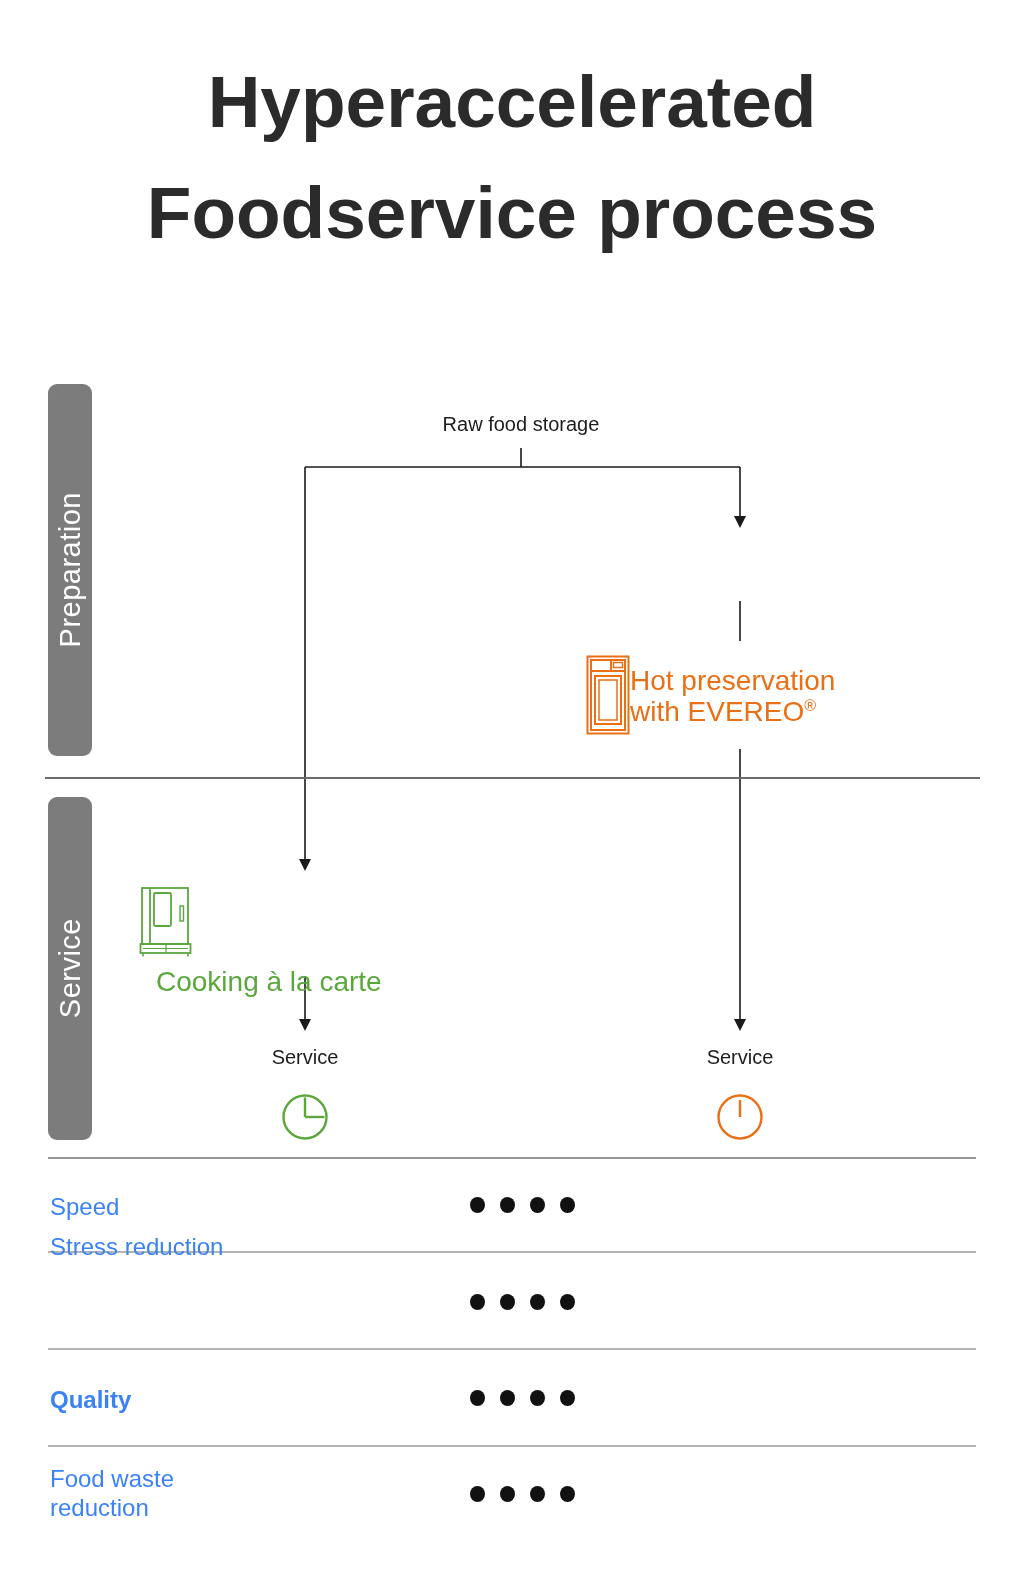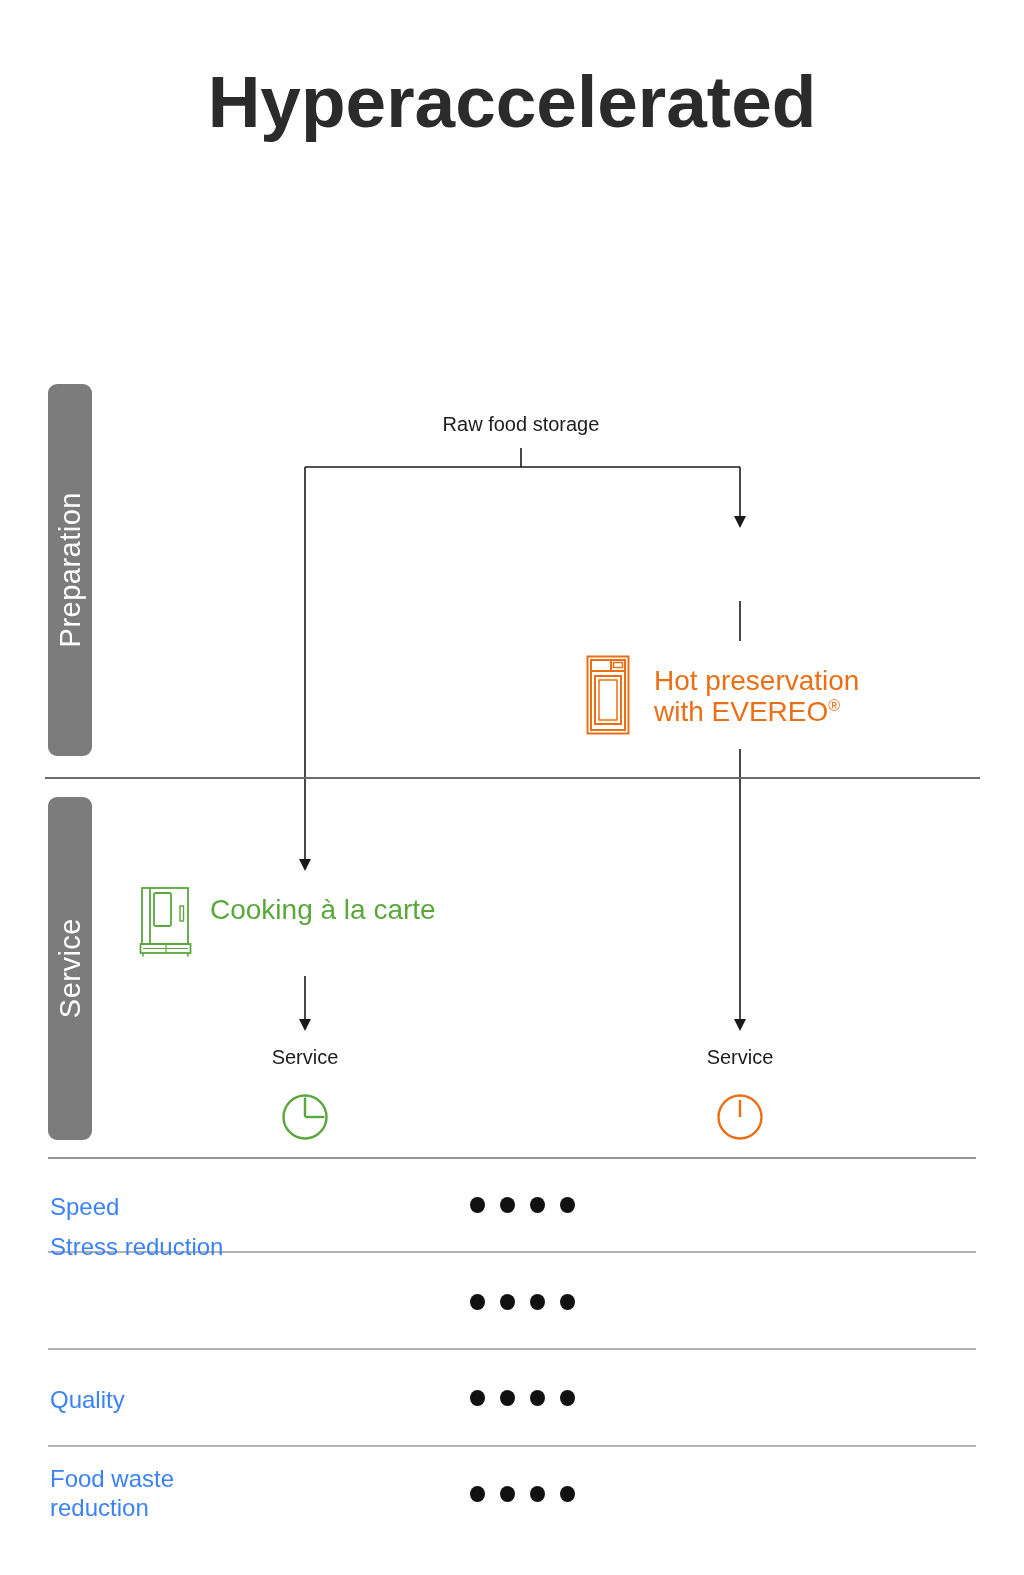--- a/index.html
+++ b/index.html
@@ -39,54 +39,55 @@
     font-size: 20px; color: #1d1d1d;
   }
   .lbl-raw { top: 413px; left: 321px; width: 400px; }
   .lbl-advance { top: 549px; left: 540px; width: 400px; }
   .lbl-service-left { top: 1046px; left: 205px; width: 200px; }
   .lbl-service-right { top: 1046px; left: 640px; width: 200px; }
 
   
   .step-block { position: absolute; display: flex; align-items: flex-start; }
   .step-orange { top: 655px; left: 586px; }
-  .step-green  { top: 886px; left: 139px; }
+  .step-green  { top: 886px; left: 139px; flex-direction: column; }
   .step-text { font-size: 28px; line-height: 31px; white-space: nowrap; }
-  .step-orange .step-text { color: #eb6f15; margin-left: 24px; margin-top: 10px; }
+  .step-orange .step-text { color: #eb6f15; margin-top: 10px; }
   .step-green  .step-text { color: #5aa73c; margin-left: 17px; margin-top: 8px; }
   .step-text sup { font-size: 16px; vertical-align: super; line-height: 0; }
 
   .clock { position: absolute; }
   .clock-left { top: 1092px; left: 280px; }
   .clock-right { top: 1092px; left: 715px; }
 
   
   .divider { position: absolute; }
   .divider-section { top: 777px; left: 45px; width: 935px; height: 2px; background: #6b6b6b; }
   .divider-ratings-top { top: 1157px; left: 48px; width: 928px; height: 2px; background: #949494; }
   .divider-row { left: 48px; width: 928px; height: 2px; background: #b3b3b3; }
   .sep-1 { top: 1251px; } .sep-2 { top: 1348px; } .sep-3 { top: 1445px; }
 
   
   .rating-label {
     position: absolute; left: 50px; width: 175px;
     font-size: 24px; line-height: 29px; color: #3b82f6;
   }
-  .lab-0 { top: 1192px; } .lab-1 { top: 1232px; } .lab-2 { top: 1385px; } .lab-3 { top: 1464px; }
+  .lab-0 { top: 1192px; } .lab-1 { top: 1232px; } .lab-2 { top: 1385px; font-weight: bold; } .lab-3 { top: 1464px; }
   .dots { position: absolute; left: 470px; display: flex; gap: 15px; }
   .dots-0 { top: 1197px; } .dots-1 { top: 1294px; } .dots-2 { top: 1390px; } .dots-3 { top: 1486px; }
   .dot { width: 15px; height: 16px; border-radius: 50%; background: #111111; display: inline-block; }
 </style>
 </head>
 <body>
 
 <div class="canvas">
 
   <div class="title">
     <div>Hyperaccelerated</div>
+    <div>Foodservice process</div>
   </div>
 
   <svg class="flow-lines" width="1024" height="1575" viewBox="0 0 1024 1575">
     <g stroke="#1a1a1a" stroke-width="1.6" fill="none">
       <line x1="521" y1="448" x2="521" y2="467"></line>
       <line x1="305" y1="467" x2="740" y2="467"></line>
       <line x1="305" y1="467" x2="305" y2="859"></line>
       <line x1="740" y1="467" x2="740" y2="516"></line>
       <line x1="740" y1="601" x2="740" y2="641"></line>
       <line x1="740" y1="749" x2="740" y2="1019"></line>

